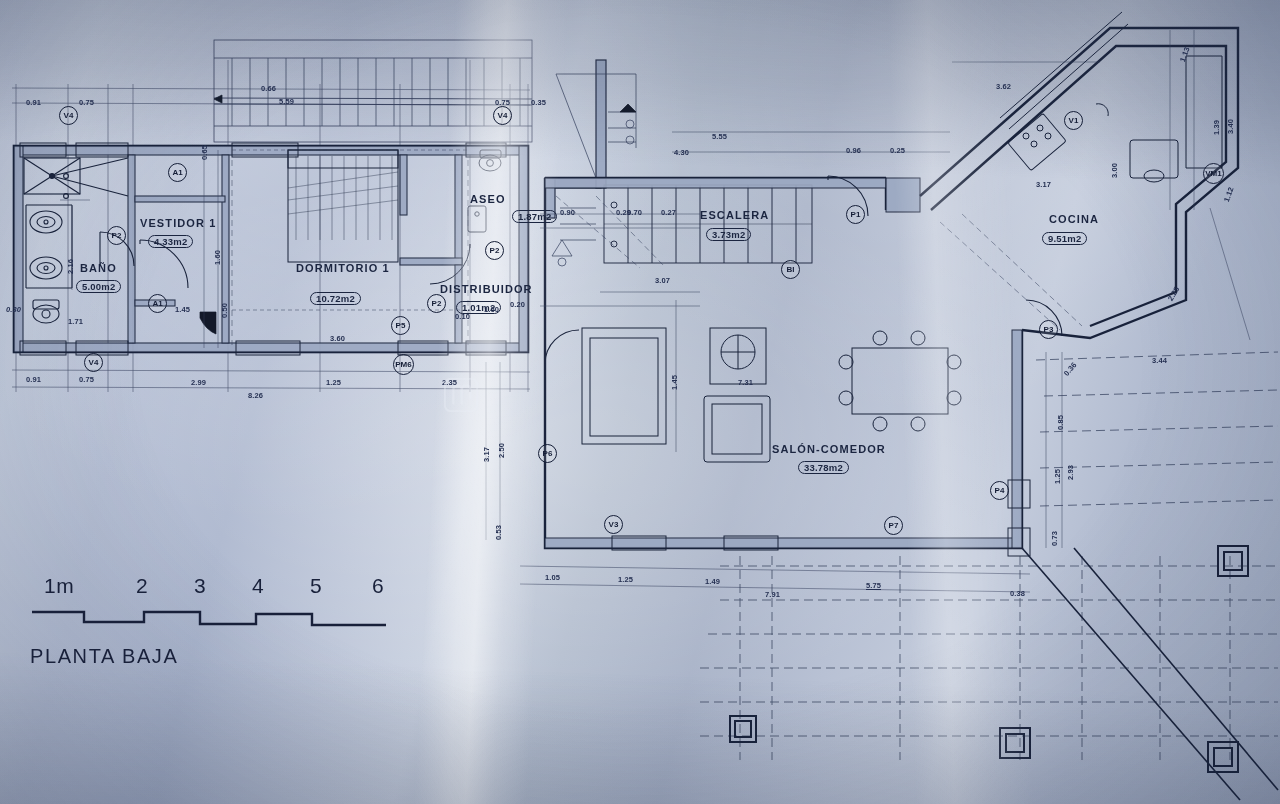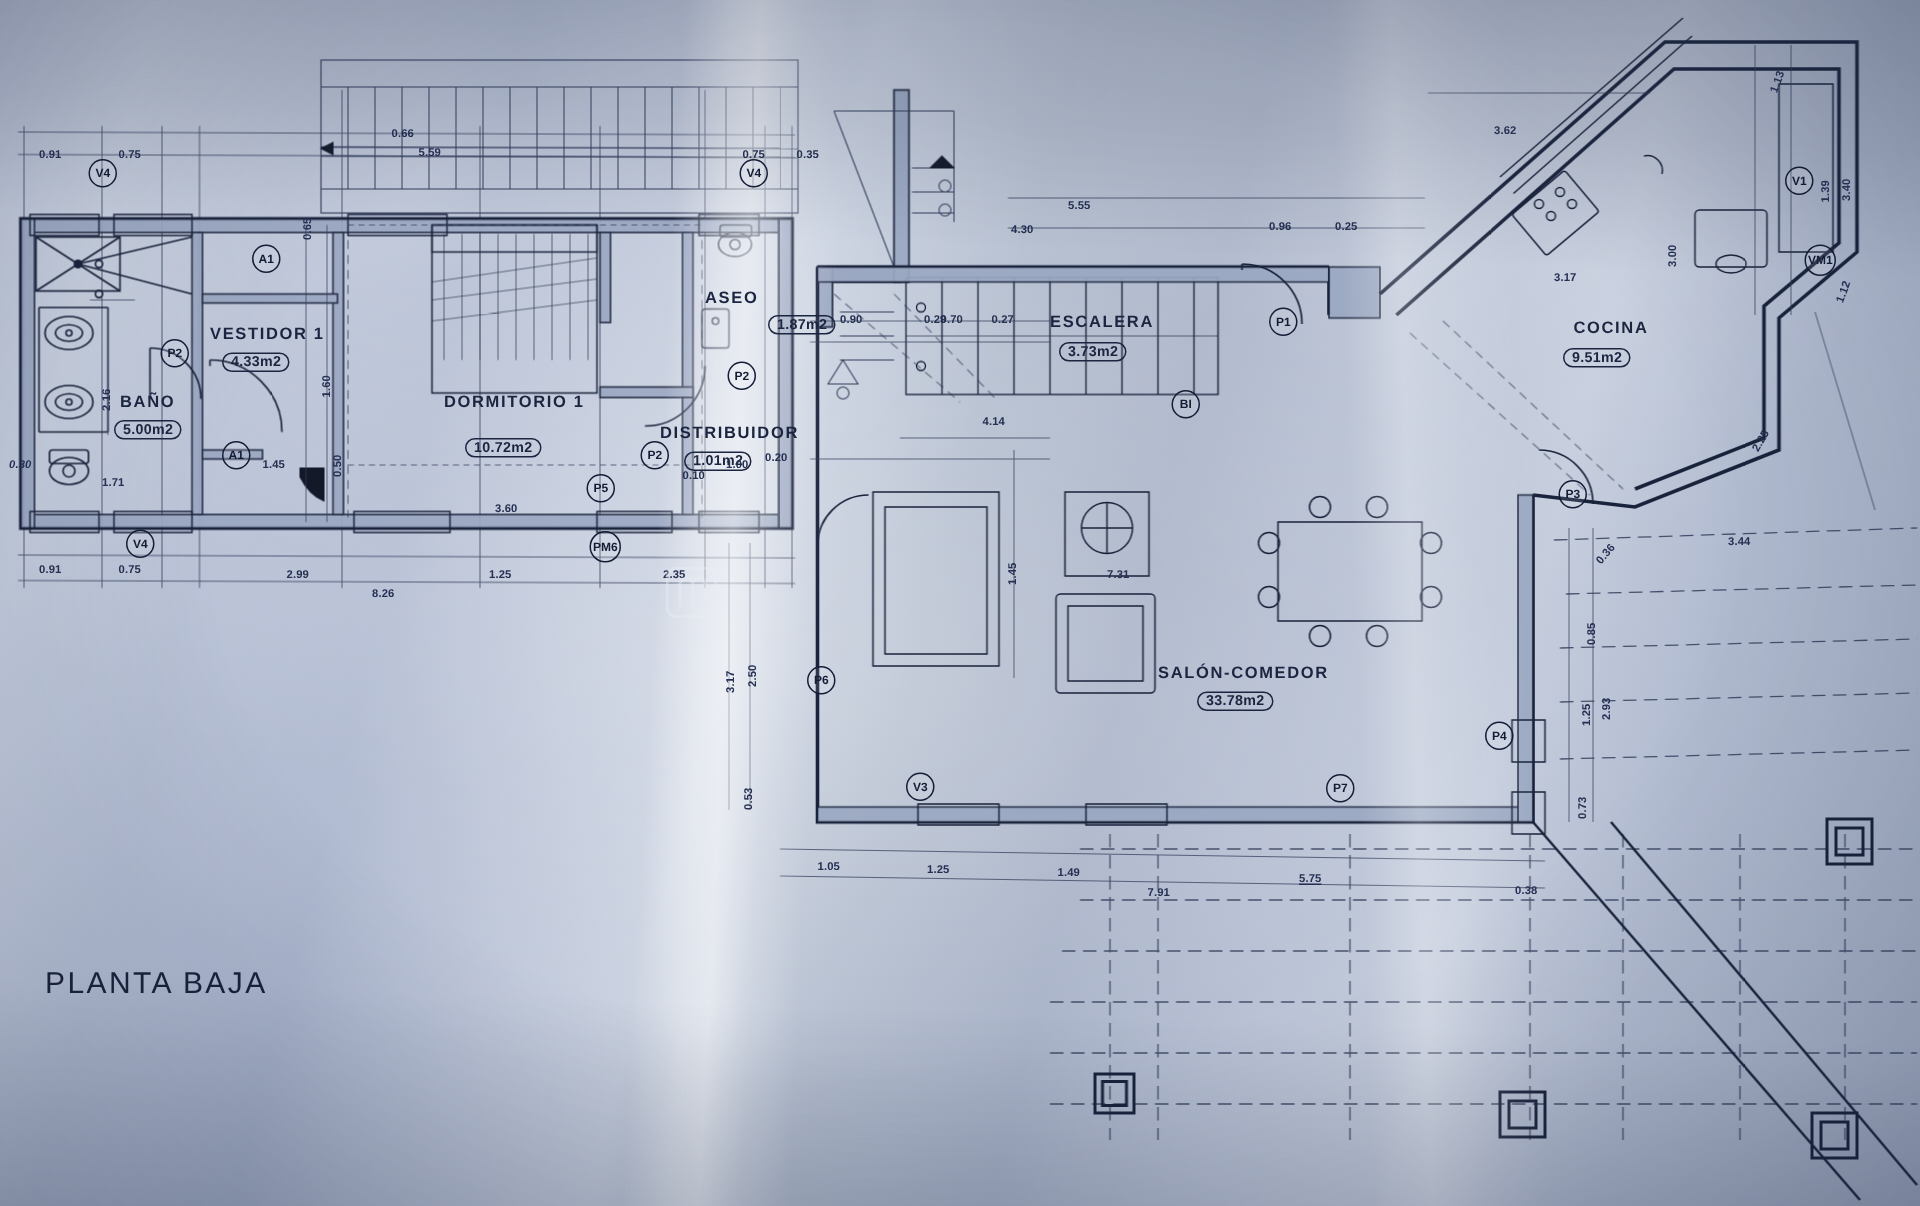--- a/index.html
+++ b/index.html
@@ -441,21 +441,21 @@
   <div class="marker" style="left:427px;top:294px;">P2</div>
   <div class="marker" style="left:391px;top:316px;">P5</div>
   <div class="marker big" style="left:393px;top:354px;">PM6</div>
   <div class="marker" style="left:538px;top:444px;">P6</div>
   <div class="marker" style="left:604px;top:515px;">V3</div>
   <div class="marker" style="left:884px;top:516px;">P7</div>
   <div class="marker" style="left:846px;top:205px;">P1</div>
   <div class="marker" style="left:781px;top:260px;">BI</div>
   <div class="marker" style="left:1039px;top:320px;">P3</div>
   <div class="marker" style="left:990px;top:481px;">P4</div>
-  <div class="marker" style="left:1190px;top:111px;text-align:center;">V1</div>
+  <div class="marker" style="left:1064px;top:111px;text-align:center;">V1</div>
   <div class="marker big" style="left:1203px;top:163px;">VM1</div>
 
   <div class="lbl dim" style="left:26px;top:98px;">0.91</div>
   <div class="lbl dim" style="left:79px;top:98px;">0.75</div>
   <div class="lbl dim" style="left:261px;top:84px;">0.66</div>
   <div class="lbl dim" style="left:279px;top:97px;">5.59</div>
   <div class="lbl dim" style="left:495px;top:98px;">0.75</div>
   <div class="lbl dim" style="left:531px;top:98px;">0.35</div>
 
   <div class="lbl dim" style="left:26px;top:375px;">0.91</div>
@@ -473,21 +473,21 @@
   <div class="lbl dim" style="left:68px;top:305px;margin-top:12px;">1.71</div>
   <div class="lbl dim" style="left:175px;top:305px;">1.45</div>
 
   <div class="lbl dim" style="left:560px;top:208px;">0.90</div>
   <div class="lbl dim" style="left:598px;top:208px;padding-left:29px;">0.70</div>
   <div class="lbl dim" style="left:616px;top:208px;">0.29</div>
   <div class="lbl dim" style="left:661px;top:208px;">0.27</div>
   <div class="lbl dim" style="left:510px;top:300px;">0.20</div>
   <div class="lbl dim" style="left:455px;top:312px;">0.10</div>
   <div class="lbl dim" style="left:484px;top:305px;">1.00</div>
-  <div class="lbl dim" style="left:655px;top:276px;">4.14</div>
+  <div class="lbl dim" style="left:655px;top:276px;">3.07</div>
   <div class="lbl dim" style="left:670px;top:390px;transform:rotate(-90deg);transform-origin:left top;">1.45</div>
 
   <div class="lbl dim" style="left:482px;top:462px;transform:rotate(-90deg);transform-origin:left top;">3.17</div>
   <div class="lbl dim" style="left:497px;top:458px;transform:rotate(-90deg);transform-origin:left top;">2.50</div>
   <div class="lbl dim" style="left:494px;top:540px;transform:rotate(-90deg);transform-origin:left top;">0.53</div>
   <div class="lbl dim" style="left:738px;top:378px;">7.31</div>
   <div class="lbl dim" style="left:330px;top:334px;">3.60</div>
 
   <div class="lbl dim" style="left:712px;top:132px;">5.55</div>
   <div class="lbl dim" style="left:674px;top:148px;">4.30</div>
@@ -517,16 +517,28 @@
   <div class="lbl dim" style="left:1010px;top:589px;">0.38</div>
 
   <div id="watermark">
     <svg id="wm-logo" viewBox="0 0 40 40">
       <rect x="1" y="1" width="38" height="38" rx="7" fill="none" stroke="#e9edf5" stroke-width="2.4"></rect>
       <path d="M11 30 L11 14 Q11 9 16 9 Q21 9 21 14 L21 30" fill="none" stroke="#e9edf5" stroke-width="2.6" stroke-linecap="round"></path>
       <path d="M21 30 L21 14 Q21 9 26 9 Q31 9 31 14 L31 24" fill="none" stroke="#e9edf5" stroke-width="2.6" stroke-linecap="round"></path>
     </svg>
   </div>
 
+  <div id="scalebar">
+    <svg width="370" height="70" viewBox="0 0 370 70">
+      <path d="M2 34 L54 34 L54 44 L114 44 L114 34 L170 34 L170 46 L226 46
+               L226 36 L282 36 L282 47 L356 47" fill="none" stroke="#18203a" stroke-width="2.4" stroke-linejoin="miter"></path>
+    </svg>
+    <div class="scale-num" style="left:14px;top:-4px;">1m</div>
+    <div class="scale-num" style="left:106px;top:-4px;">2</div>
+    <div class="scale-num" style="left:164px;top:-4px;">3</div>
+    <div class="scale-num" style="left:222px;top:-4px;">4</div>
+    <div class="scale-num" style="left:280px;top:-4px;">5</div>
+    <div class="scale-num" style="left:342px;top:-4px;">6</div>
+  </div>
 
   <div id="plantitle">PLANTA BAJA</div>
 
 </div>
 
 </body></html>

